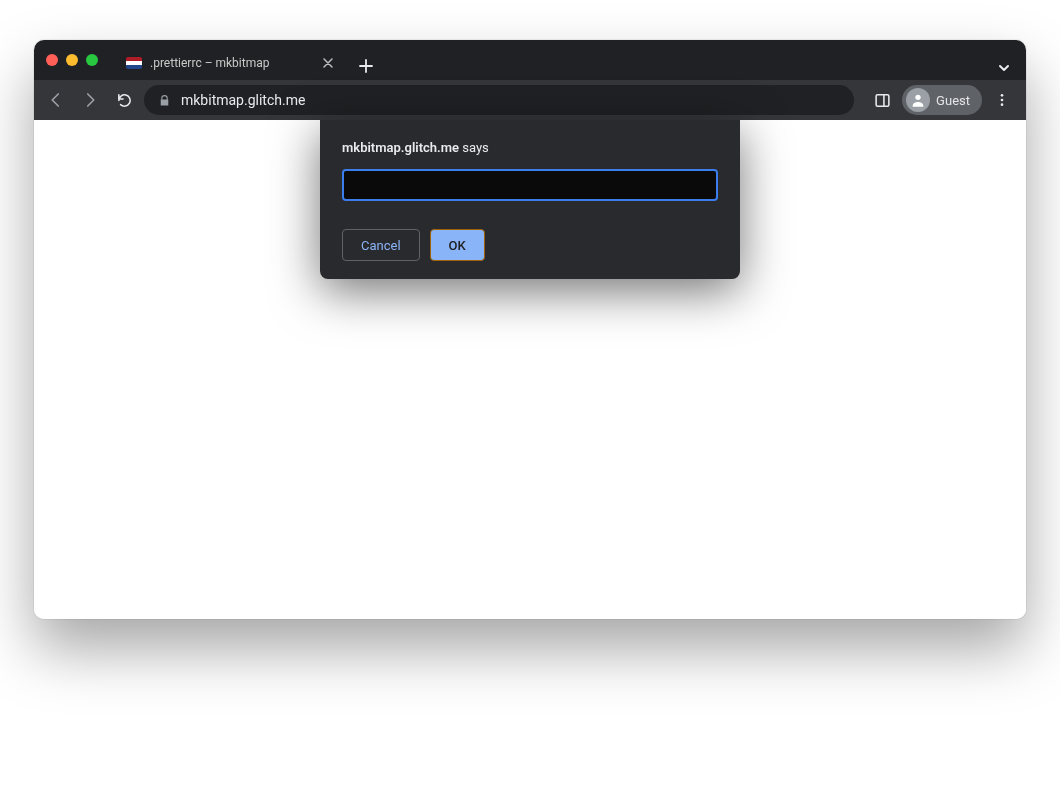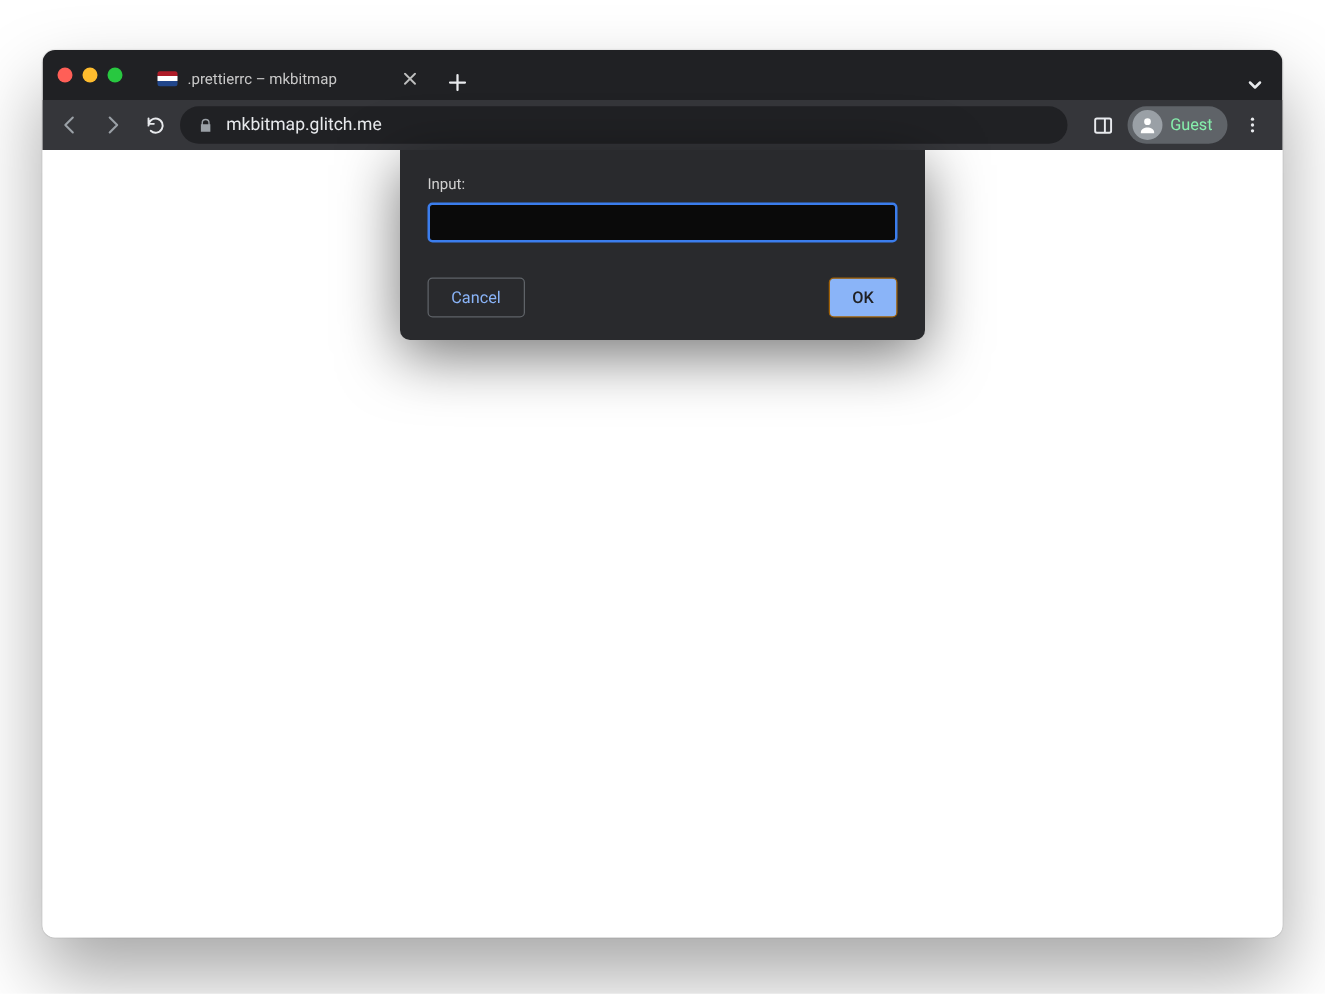--- a/index.html
+++ b/index.html
@@ -6,21 +6,21 @@
     body {
       font-family: -apple-system, BlinkMacSystemFont, "Segoe UI", Roboto, sans-serif;
       background: transparent;
       width: 1060px;
       height: 795px;
       position: relative;
       padding: 40px 34px;
     }
     .window {
       width: 992px;
-      height: 710px;
+      height: 579px;
       background: #fff;
       border-radius: 10px;
       overflow: hidden;
       box-shadow: 0 30px 60px rgba(0,0,0,.35), 0 0 0 1px rgba(0,0,0,.05);
       display: flex;
       flex-direction: column;
       position: relative;
     }
     .chrome-top {
       background: #202124;
@@ -119,21 +119,21 @@
     .right-actions {
       display:flex;align-items:center;gap:4px;margin-left:6px;
     }
     .icon-btn {
       width:32px;height:32px;border-radius:50%;
       display:flex;align-items:center;justify-content:center;color:#e8eaed;
     }
     .guest-chip {
       height:30px;border-radius:15px;background:#5f6368;
       display:flex;align-items:center;gap:6px;padding:0 12px 0 4px;
-      color:#86efac;font-size:13px;
+      color:#e5e5e5;font-size:13px;
     }
     .guest-av {
       width:24px;height:24px;border-radius:50%;background:#9aa0a6;
       display:flex;align-items:center;justify-content:center;color:#5f6368;
     }
     .content {
       flex:1;background:#fff;position:relative;
     }
     
     .prompt {
@@ -163,21 +163,21 @@
       background:#0a0a0a;
       border:2px solid #3b7ded;
       border-radius:4px;
       outline:none;
       color:#e8eaed;
       padding:0 8px;
       font-size:13px;
       margin-bottom:28px;
     }
     .prompt-actions {
-      display:flex;justify-content:space-between;gap:10px;
+      display:flex;justify-content:flex-start;gap:10px;
     }
     .btn {
       height:32px;padding:0 18px;border-radius:4px;font-size:13px;
       display:flex;align-items:center;justify-content:center;cursor:default;
     }
     .btn-cancel {
       background:transparent;border:1px solid #5f6368;color:#8ab4f8;
     }
     .btn-ok {
       background:#8ab4f8;color:#202124;border:1px solid #a16207;font-weight:500;
@@ -274,21 +274,23 @@
               <circle cx="12" cy="12" r="2"></circle>
               <circle cx="12" cy="19" r="2"></circle>
             </svg>
         </div>
       </div>
     </div>
   </div>
 
   <div class="content">
     <div class="prompt">
-      <div class="prompt-label">Input:</div>
+      <div class="prompt-header">
+        <span class="host">mkbitmap.glitch.me</span><span> says</span>
+      </div>
       <input class="prompt-input" type="text" value="" style="">
       <div class="prompt-actions">
         <div class="btn btn-cancel">Cancel</div>
         <div class="btn btn-ok">OK</div>
       </div>
     </div>
   </div>
 </div>
 
 </body></html>

